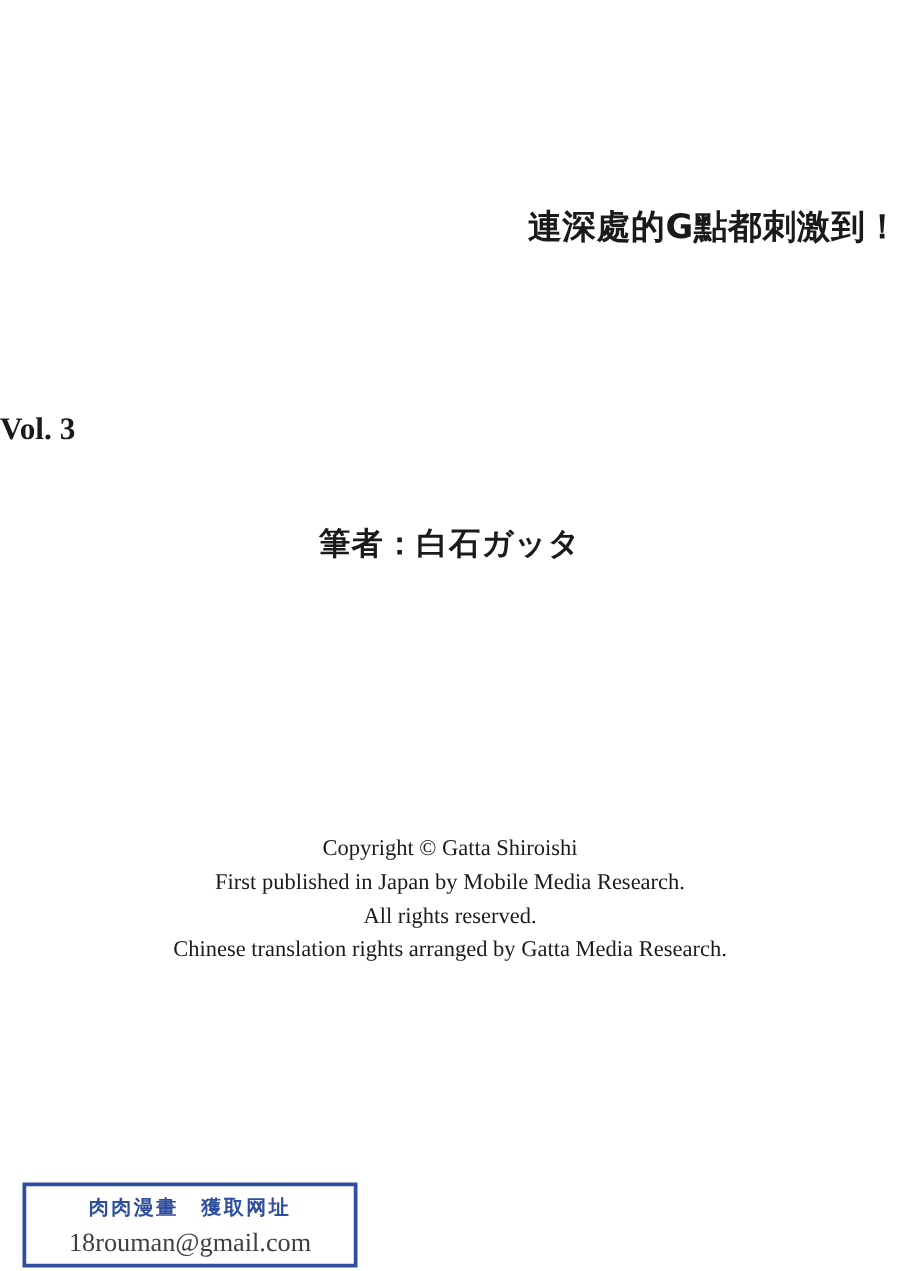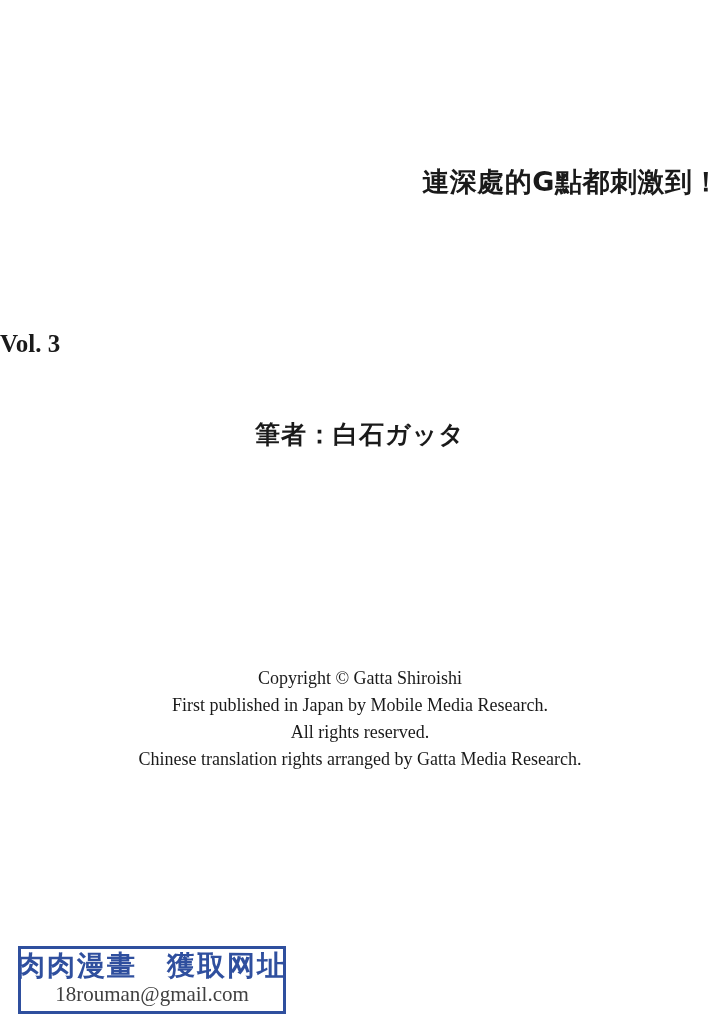--- a/index.html
+++ b/index.html
@@ -92,21 +92,21 @@
     box-sizing: border-box;
     display: flex;
     flex-direction: column;
     align-items: center;
     justify-content: center;
   }
 
   .watermark-title {
     font-family: "DejaVu Sans", "Liberation Sans", sans-serif;
     font-weight: bold;
-    font-size: 28px;
+    font-size: 16px;
     letter-spacing: 2px;
     color: #2f4f9e;
     line-height: 28px;
     white-space: nowrap;
   }
 
   .watermark-email {
     font-family: "Liberation Serif", serif;
     font-size: 21px;
     color: #404040;

